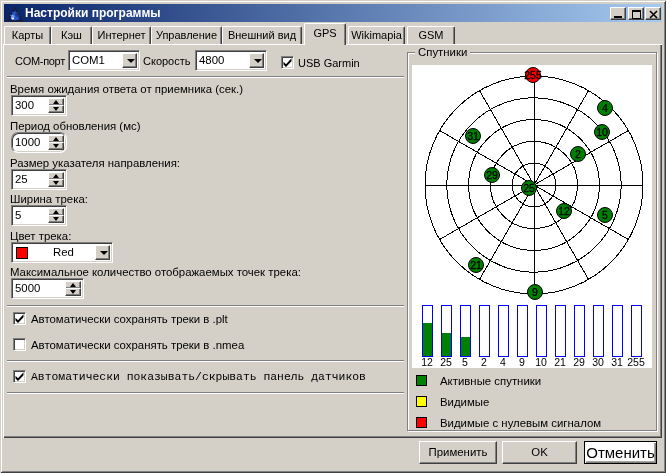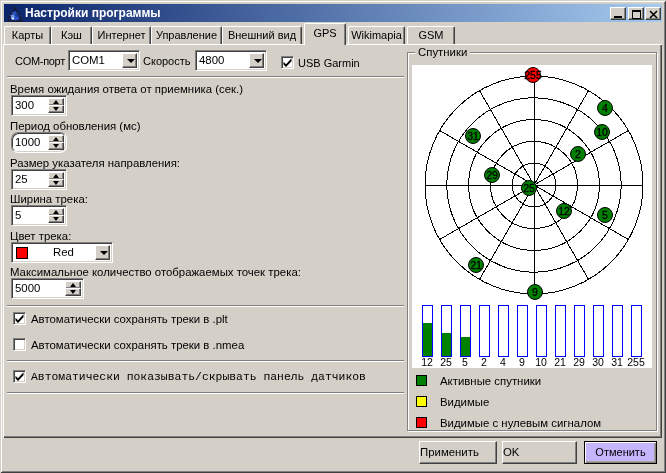--- a/index.html
+++ b/index.html
@@ -54,25 +54,25 @@
 
 .cb { position:absolute; width:13px; height:13px; background:#fff; z-index:3;
   border:1px solid; border-color:#808080 #fff #fff #808080;
   box-shadow: inset 1px 1px 0 #404040, inset -1px -1px 0 #D4D0C8; }
 
 .gb { position:absolute; border:1px solid #808080; box-shadow:1px 1px 0 #fff, inset 1px 1px 0 #fff; z-index:2;}
 
 .btn { position:absolute; top:441px; height:23px; background:#D4D0C8; z-index:1;
   border:1px solid; border-color:#fff #404040 #404040 #fff;
   box-shadow: inset -1px -1px 0 #808080;
-  line-height:21px; font-size:11.4px; }
-.btnd { position:absolute; top:441px; height:23px; background:#c4b5fd; z-index:1;
+  text-align:center; line-height:21px; font-size:11.4px; }
+.btnd { position:absolute; top:441px; height:23px; background:#ffffff; z-index:1;
   border:1px solid #000;
   box-shadow: inset 1px 1px 0 #fff, inset -1px -1px 0 #808080, inset -2px -2px 0 #A8A498;
-  text-align:center; line-height:21px; font-size:11px; }
+  text-align:center; line-height:21px; font-size:15px; }
 .legsq { position:absolute; width:11px; height:11px; border:1px solid #000; z-index:3; }
 </style>
 </head>
 <body>
 <div id="win">
 
   <div id="title">
     <svg class="abs" style="left:3px;top:3px" width="16" height="16" viewBox="0 0 16 16">
       <circle cx="8" cy="9" r="5.2" fill="#2a55cc"></circle>
       <path d="M4 6.5 A5.2 5.2 0 0 0 5 13.5 L8 9 Z" fill="#6f9ae8"></path>

